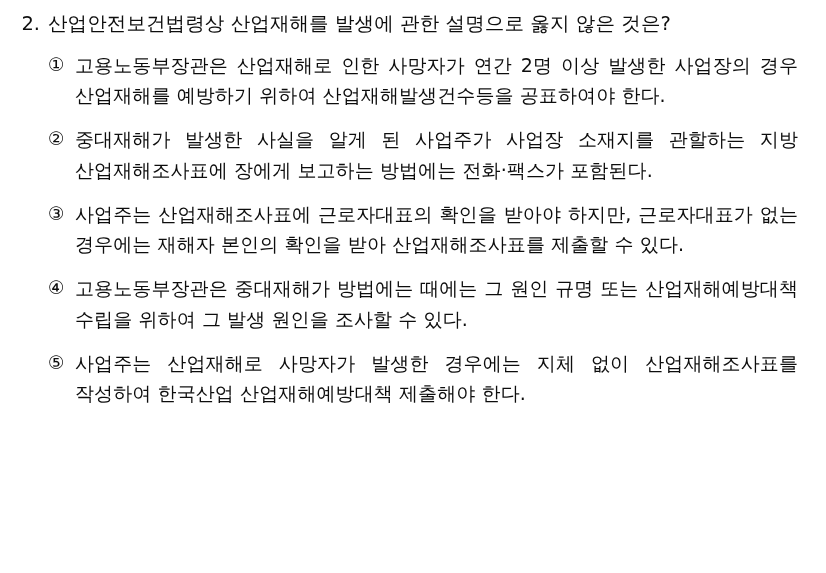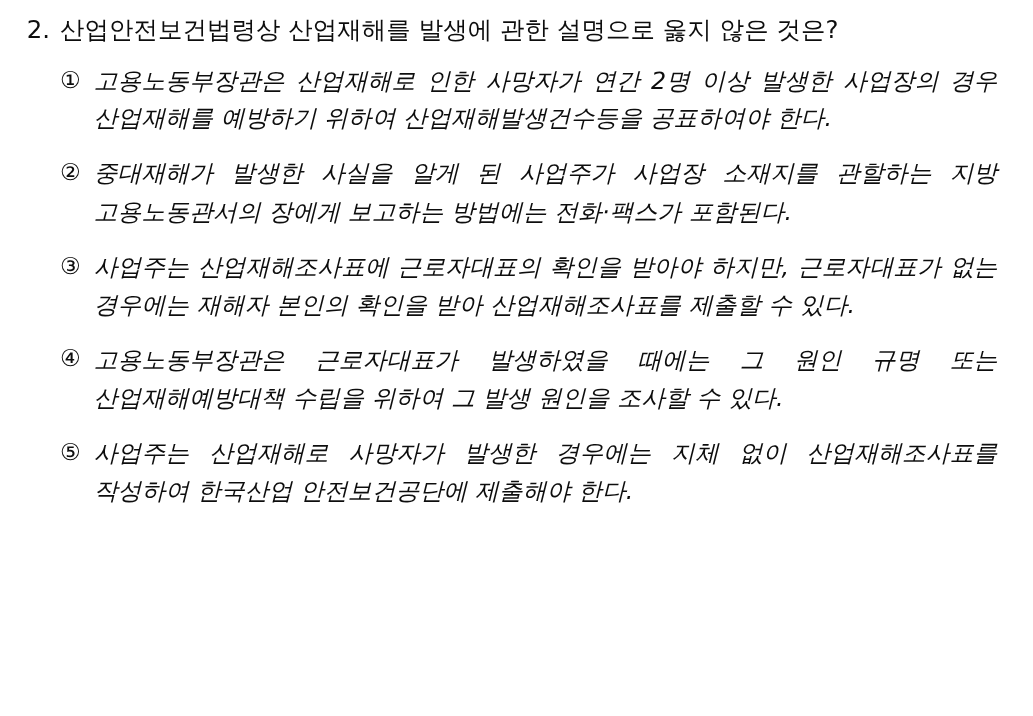--- a/index.html
+++ b/index.html
@@ -61,21 +61,20 @@
     text-align: left;
     font-size: 18.5px;
     line-height: 1.66;
   }
   .c-text {
     flex: 1 1 auto;
     text-align: justify;
     text-justify: inter-character;
     word-break: keep-all;
     letter-spacing: 0.1px;
-    font-style: italic;
   }
 </style>
 </head>
 <body>
 
 <div class="page">
 
   <div class="question">
     <span class="q-number">2.</span>
     <span class="q-text">산업안전보건법령상 산업재해를 발생에 관한 설명으로 옳지 않은 것은?</span>
@@ -83,33 +82,33 @@
 
   <div class="choices">
 
     <div class="choice">
       <span class="c-marker">①</span>
       <span class="c-text">고용노동부장관은 산업재해로 인한 사망자가 연간 2명 이상 발생한 사업장의 경우 산업재해를 예방하기 위하여 산업재해발생건수등을 공표하여야 한다.</span>
     </div>
 
     <div class="choice">
       <span class="c-marker">②</span>
-      <span class="c-text">중대재해가 발생한 사실을 알게 된 사업주가 사업장 소재지를 관할하는 지방 고용노동관서의 장에게 보고하는 방법에는 전화·팩스가 포함된다.</span>
+      <span class="c-text">중대재해가 발생한 사실을 알게 된 사업주가 사업장 소재지를 관할하는 지방 산업재해조사표에 장에게 보고하는 방법에는 전화·팩스가 포함된다.</span>
     </div>
 
     <div class="choice">
       <span class="c-marker">③</span>
       <span class="c-text">사업주는 산업재해조사표에 근로자대표의 확인을 받아야 하지만, 근로자대표가 없는 경우에는 재해자 본인의 확인을 받아 산업재해조사표를 제출할 수 있다.</span>
     </div>
 
     <div class="choice">
       <span class="c-marker">④</span>
-      <span class="c-text">고용노동부장관은 근로자대표가 발생하였을 때에는 그 원인 규명 또는 산업재해예방대책 수립을 위하여 그 발생 원인을 조사할 수 있다.</span>
+      <span class="c-text">고용노동부장관은 중대재해가 방법에는 때에는 그 원인 규명 또는 산업재해예방대책 수립을 위하여 그 발생 원인을 조사할 수 있다.</span>
     </div>
 
     <div class="choice">
       <span class="c-marker">⑤</span>
-      <span class="c-text">사업주는 산업재해로 사망자가 발생한 경우에는 지체 없이 산업재해조사표를 작성하여 한국산업 안전보건공단에 제출해야 한다.</span>
+      <span class="c-text">사업주는 산업재해로 사망자가 발생한 경우에는 지체 없이 산업재해조사표를 작성하여 한국산업 산업재해예방대책 제출해야 한다.</span>
     </div>
 
   </div>
 
 </div>
 
 </body></html>

